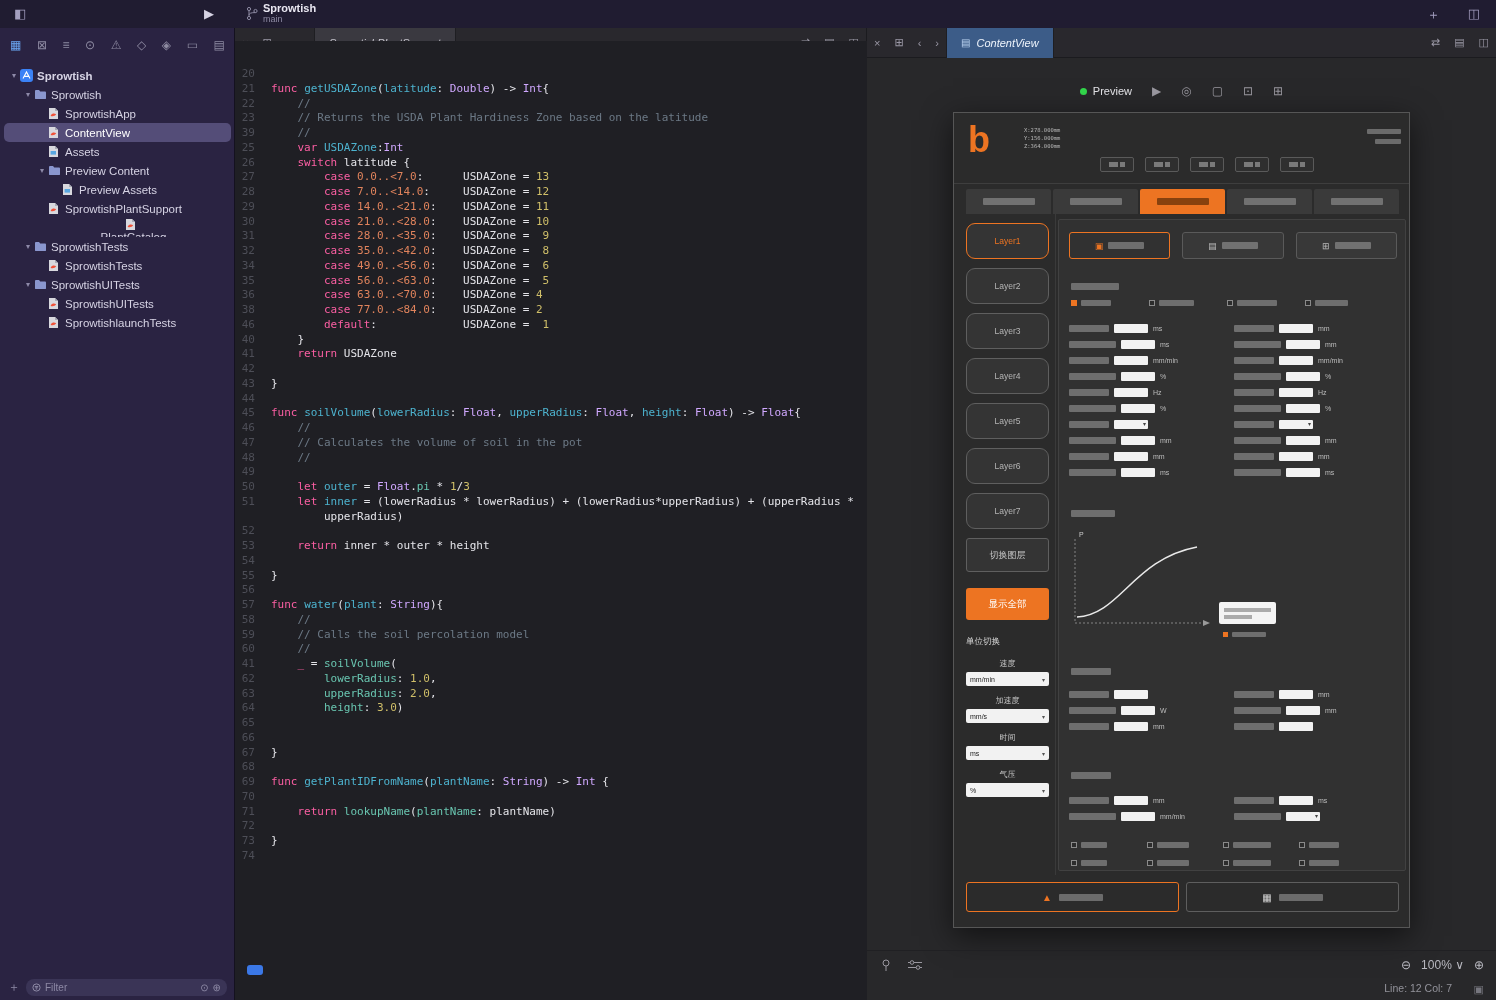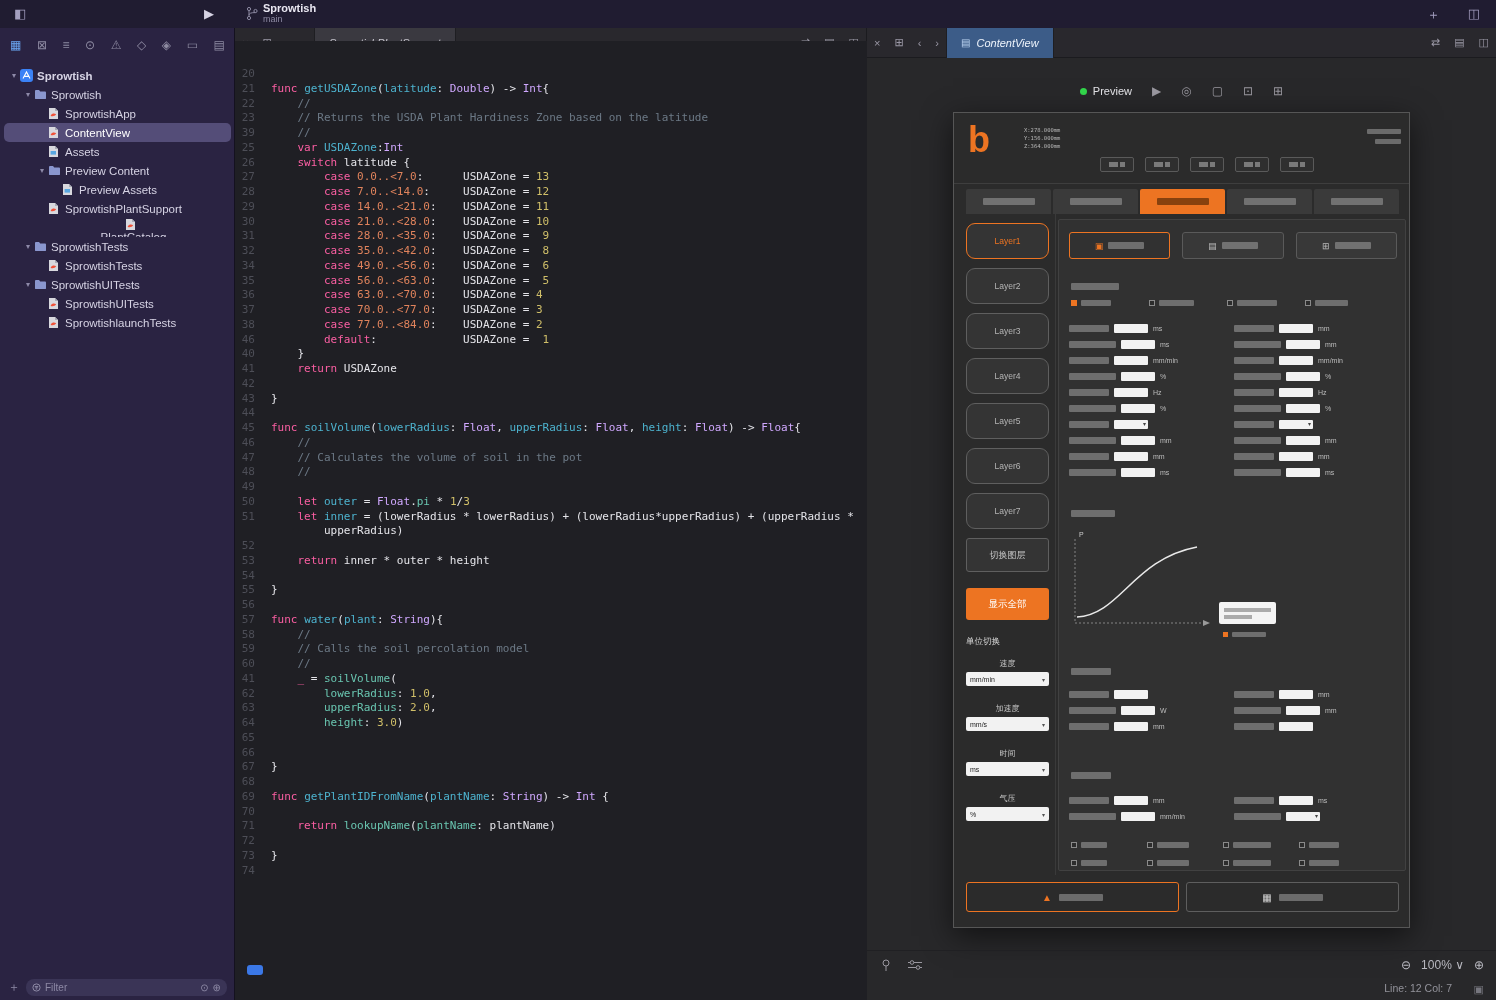--- a/index.html
+++ b/index.html
@@ -78,21 +78,21 @@
   .dv-tabs{position:absolute;left:12px;right:10px;top:76px;display:flex;gap:2px}
   .dtab{flex:1;height:25px;background:#3a3a3a;border-radius:2px 2px 0 0;display:flex;align-items:center;justify-content:center}
   .dtab.active{background:#ed7422}
 
   .dv-left{position:absolute;left:12px;top:110px;width:83px}
   .layer-btn{height:36px;margin-bottom:9px;background:#343434;border:1px solid #5f5f5f;border-radius:9px;color:#b5b5b5;font-size:8.5px;display:flex;align-items:center;justify-content:center}
   .layer-btn.active{color:#ed7422;border-color:#ed7422}
   .switch-btn{height:34px;margin-bottom:16px;background:#343434;border:1px solid #5f5f5f;border-radius:3px;color:#c9c9c9;font-size:9px;display:flex;align-items:center;justify-content:center}
   .showall-btn{height:32px;margin-bottom:16px;background:#ed7422;border-radius:3px;color:#fff;font-size:9.5px;display:flex;align-items:center;justify-content:center}
   .unit-title{height:14px;margin-bottom:8px;color:#d8d8d8;font-size:8.5px;text-align:left}
-  .ugroup{margin-bottom:17px}
+  .ugroup{margin-bottom:9px}
   .ulabel{font-size:8px;color:#c3c3c3;text-align:center;margin-bottom:3px}
   .uselect{height:14px;background:#f2f2f2;border-radius:2px;display:flex;align-items:center;justify-content:space-between;padding:0 4px;font-size:7px;color:#222}
   .uselect .dd{font-size:6px;color:#555}
 
   .dv-right{position:absolute;left:104px;top:106px;width:348px;height:652px;background:#313131;border:1px solid #414141;border-radius:2px}
   .rp-btns{position:absolute;top:12px;left:10px;right:8px;display:flex;gap:12px}
   .rp-btn{flex:1;height:27px;background:#383838;border:1px solid #5a5a5a;border-radius:3px;display:flex;align-items:center;justify-content:center;gap:5px;font-size:9px;color:#b9b9b9}
   .rp-btn.orange{background:transparent;border-color:#ed7422;color:#ed7422}
   .sec-label{position:absolute;left:12px}
   .radio-row{position:absolute;top:80px;left:12px;right:8px;display:flex;gap:12px}
@@ -356,21 +356,20 @@
         <div class="cl"><span class="ln">26</span><span class="ct"><span class="tk-p">    </span><span class="tk-k">switch </span><span class="tk-p">latitude {</span></span></div>
         <div class="cl"><span class="ln">27</span><span class="ct"><span class="tk-p">        </span><span class="tk-k">case </span><span class="tk-r">0.0..&lt;7.0</span><span class="tk-p">:      USDAZone = </span><span class="tk-n">13</span></span></div>
         <div class="cl"><span class="ln">28</span><span class="ct"><span class="tk-p">        </span><span class="tk-k">case </span><span class="tk-r">7.0..&lt;14.0</span><span class="tk-p">:     USDAZone = </span><span class="tk-n">12</span></span></div>
         <div class="cl"><span class="ln">29</span><span class="ct"><span class="tk-p">        </span><span class="tk-k">case </span><span class="tk-r">14.0..&lt;21.0</span><span class="tk-p">:    USDAZone = </span><span class="tk-n">11</span></span></div>
         <div class="cl"><span class="ln">30</span><span class="ct"><span class="tk-p">        </span><span class="tk-k">case </span><span class="tk-r">21.0..&lt;28.0</span><span class="tk-p">:    USDAZone = </span><span class="tk-n">10</span></span></div>
         <div class="cl"><span class="ln">31</span><span class="ct"><span class="tk-p">        </span><span class="tk-k">case </span><span class="tk-r">28.0..&lt;35.0</span><span class="tk-p">:    USDAZone =  </span><span class="tk-n">9</span></span></div>
         <div class="cl"><span class="ln">32</span><span class="ct"><span class="tk-p">        </span><span class="tk-k">case </span><span class="tk-r">35.0..&lt;42.0</span><span class="tk-p">:    USDAZone =  </span><span class="tk-n">8</span></span></div>
         <div class="cl"><span class="ln">34</span><span class="ct"><span class="tk-p">        </span><span class="tk-k">case </span><span class="tk-r">49.0..&lt;56.0</span><span class="tk-p">:    USDAZone =  </span><span class="tk-n">6</span></span></div>
         <div class="cl"><span class="ln">35</span><span class="ct"><span class="tk-p">        </span><span class="tk-k">case </span><span class="tk-r">56.0..&lt;63.0</span><span class="tk-p">:    USDAZone =  </span><span class="tk-n">5</span></span></div>
         <div class="cl"><span class="ln">36</span><span class="ct"><span class="tk-p">        </span><span class="tk-k">case </span><span class="tk-r">63.0..&lt;70.0</span><span class="tk-p">:    USDAZone = </span><span class="tk-n">4</span></span></div>
-        <div class="cl"><span class="ln">37</span><span class="ct"><span class="tk-p">        </span><span class="tk-k">case </span><span class="tk-r">70.0..&lt;77.0</span><span class="tk-p">:    USDAZone = </span><span class="tk-n">3</span></span></div>
         <div class="cl"><span class="ln">38</span><span class="ct"><span class="tk-p">        </span><span class="tk-k">case </span><span class="tk-r">77.0..&lt;84.0</span><span class="tk-p">:    USDAZone = </span><span class="tk-n">2</span></span></div>
         <div class="cl"><span class="ln">46</span><span class="ct"><span class="tk-p">        </span><span class="tk-k">default</span><span class="tk-p">:             USDAZone =  </span><span class="tk-n">1</span></span></div>
         <div class="cl"><span class="ln">40</span><span class="ct"><span class="tk-p">    }</span></span></div>
         <div class="cl"><span class="ln">41</span><span class="ct"><span class="tk-p">    </span><span class="tk-k">return </span><span class="tk-p">USDAZone</span></span></div>
         <div class="cl"><span class="ln">42</span><span class="ct"> </span></div>
         <div class="cl"><span class="ln">43</span><span class="ct"><span class="tk-p">}</span></span></div>
         <div class="cl"><span class="ln">44</span><span class="ct"> </span></div>
         <div class="cl"><span class="ln">45</span><span class="ct"><span class="tk-k">func </span><span class="tk-d">soilVolume</span><span class="tk-p">(</span><span class="tk-d">lowerRadius</span><span class="tk-p">: </span><span class="tk-t">Float</span><span class="tk-p">, </span><span class="tk-d">upperRadius</span><span class="tk-p">: </span><span class="tk-t">Float</span><span class="tk-p">, </span><span class="tk-d">height</span><span class="tk-p">: </span><span class="tk-t">Float</span><span class="tk-p">) -&gt; </span><span class="tk-t">Float</span><span class="tk-p">{</span></span></div>
         <div class="cl"><span class="ln">46</span><span class="ct"><span class="tk-c">    //</span></span></div>
         <div class="cl"><span class="ln">47</span><span class="ct"><span class="tk-c">    // Calculates the volume of soil in the pot</span></span></div>

